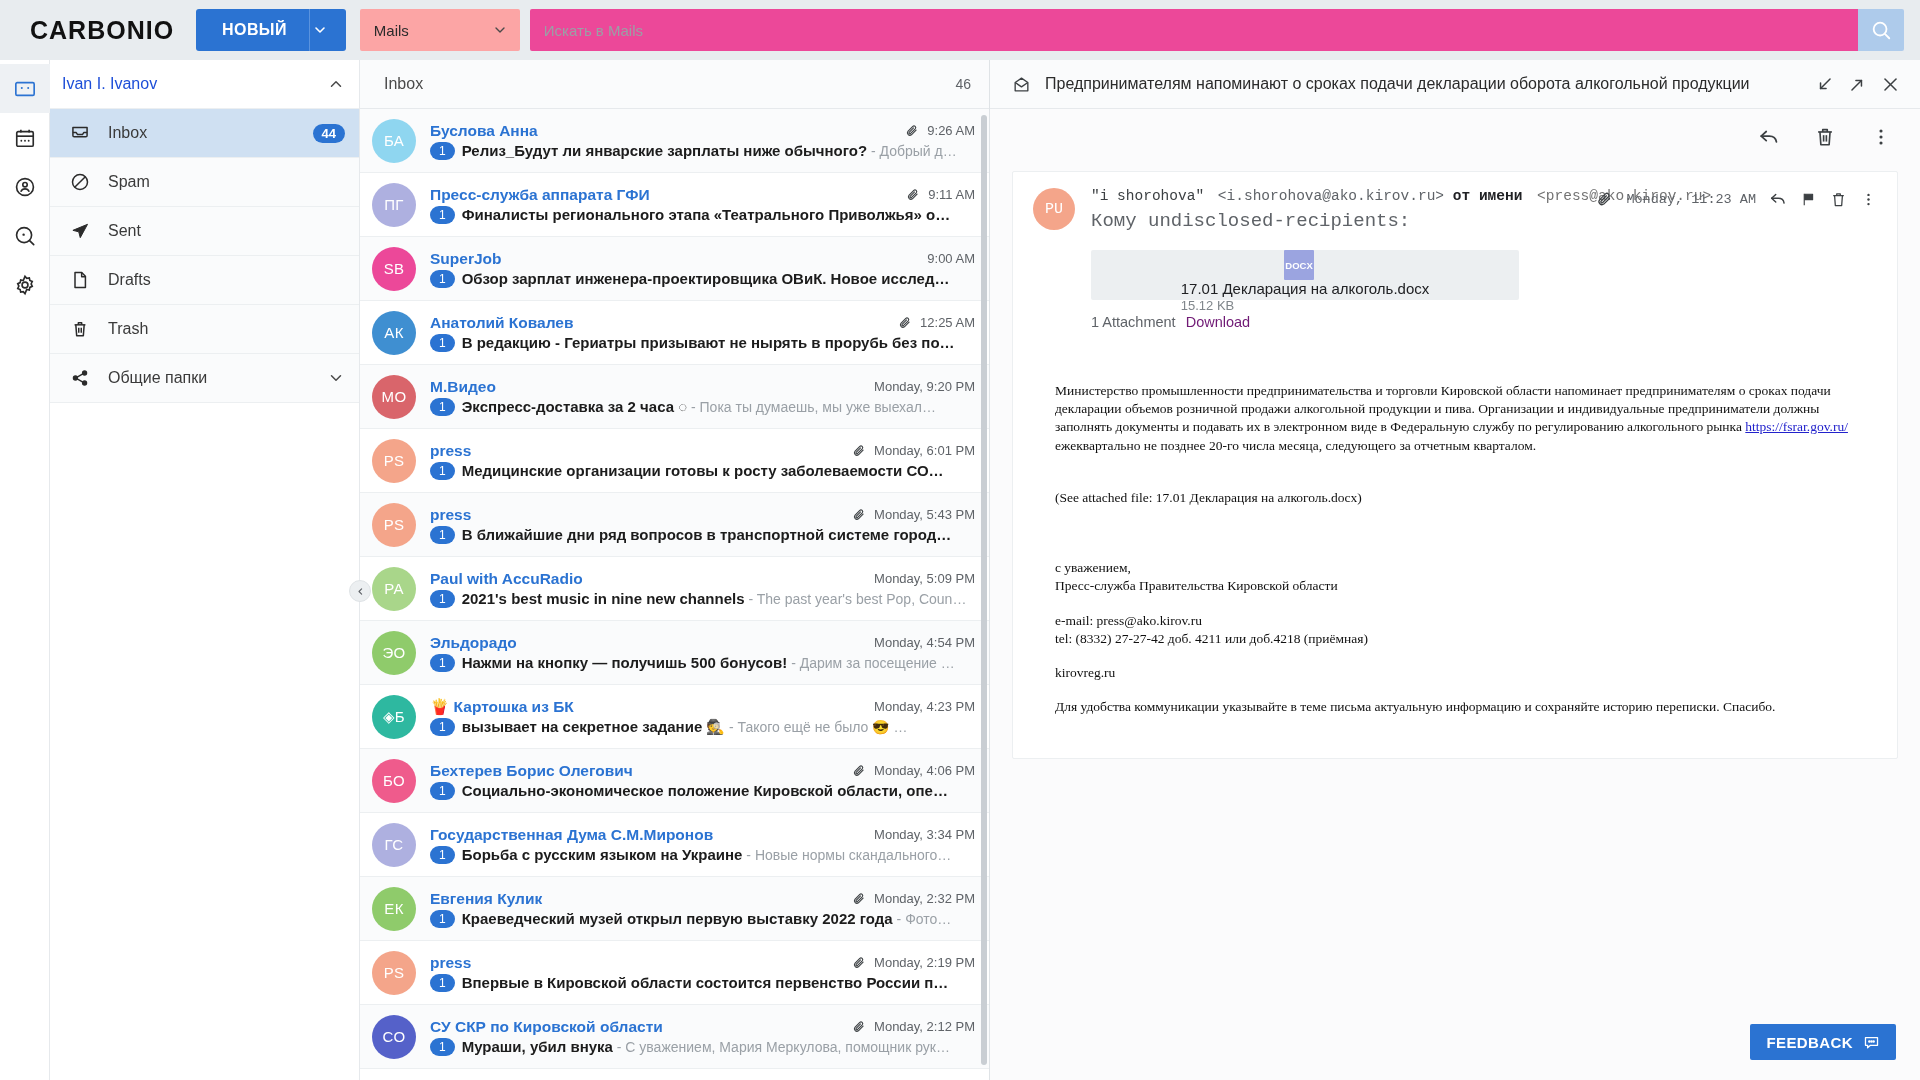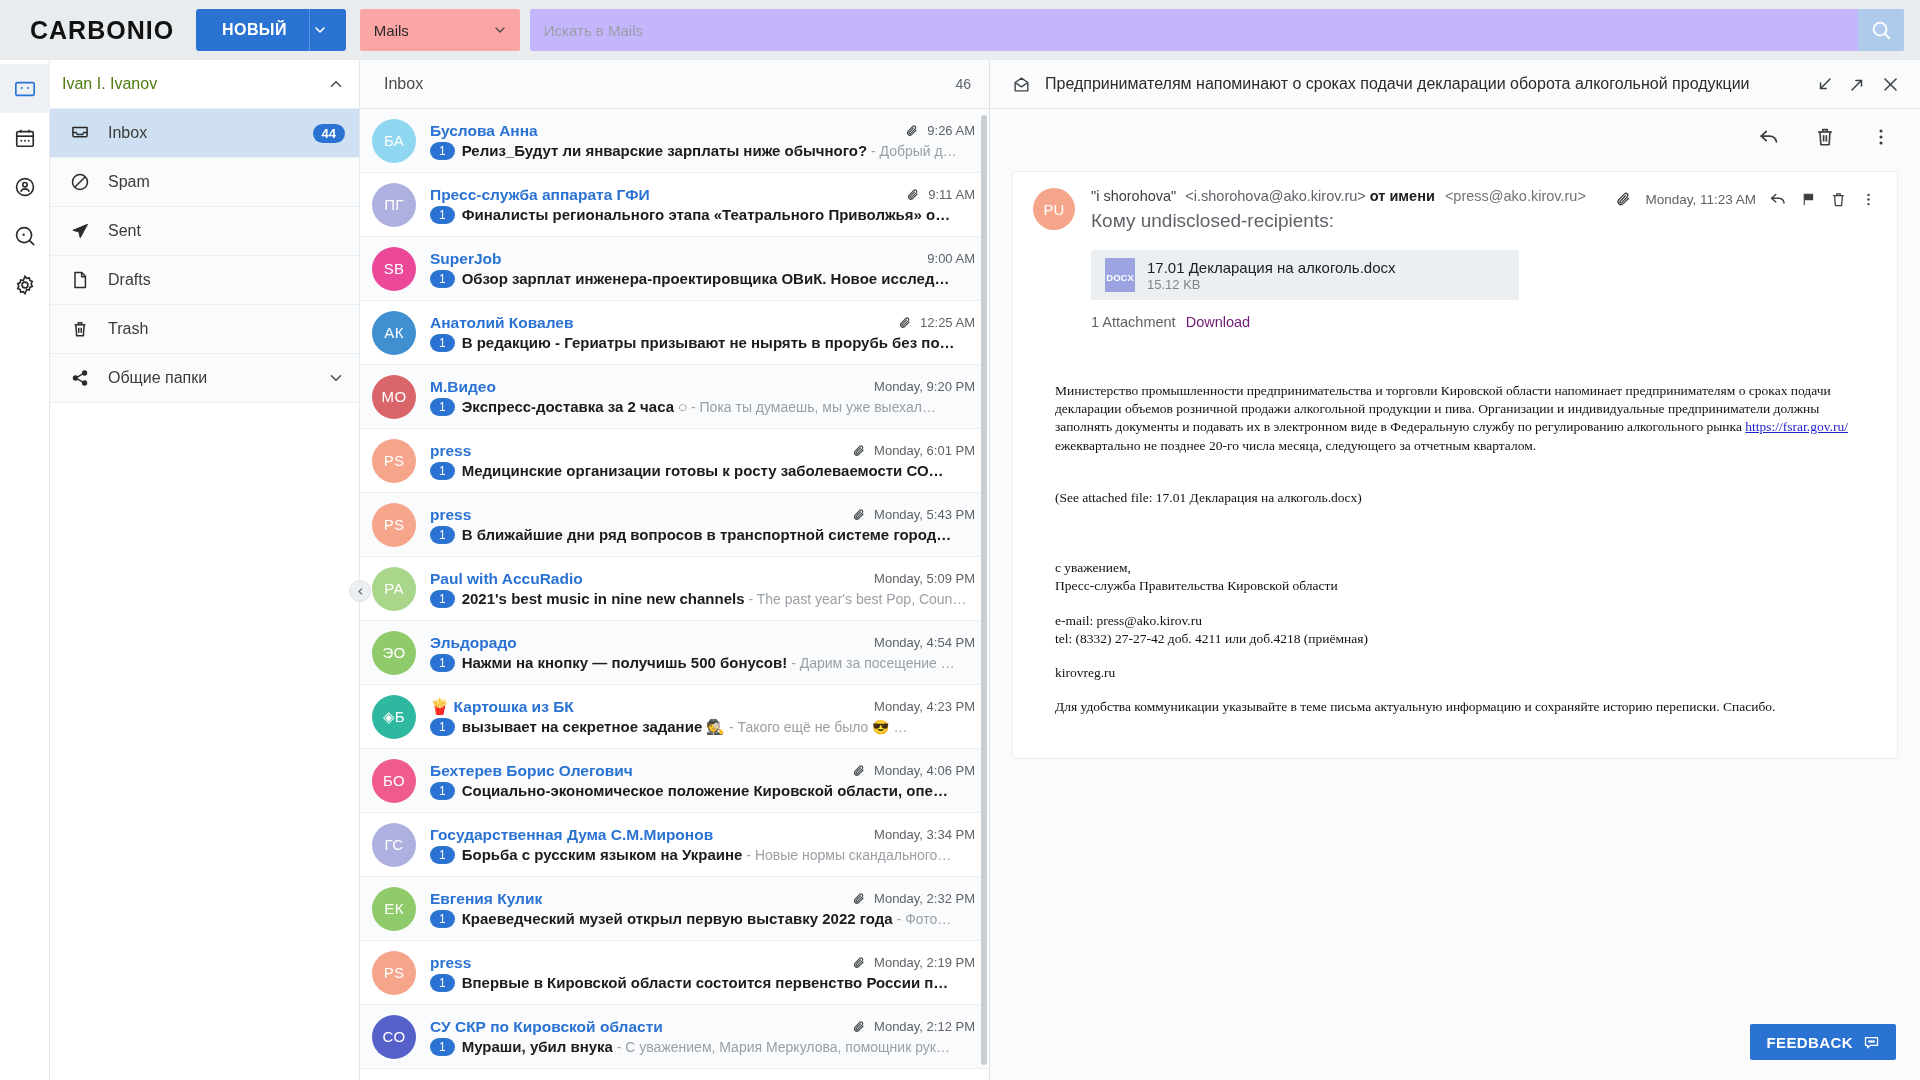--- a/index.html
+++ b/index.html
@@ -35,21 +35,21 @@
   .new-btn-caret { padding: 0 18px 0 2px; display:flex; align-items:center;}
   .module-select {
     height: 42px; width: 160px; margin-left: 14px;
     background: #fca5a5; border-radius: 2px;
     display: flex; align-items: center; justify-content: space-between;
     padding: 0 12px 0 14px; font-size: 15px; color: #2b2b2b;
     cursor: pointer;
   }
   .search-wrap { flex: 1; display: flex; margin-left: 10px; margin-right: 6px; }
   .search-input {
-    flex: 1; height: 42px; border: none; background: #c4b5fd;
+    flex: 1; height: 42px; border: none; background: #ec4899;
     padding: 0 14px; font-size: 15px; color: #2b2b2b;
     font-family: "Liberation Sans", sans-serif; border-radius: 2px 0 0 2px;
     outline: none;
   }
   .search-input::placeholder { color: #9aa0a6; }
   .search-btn {
     width: 46px; height: 42px; background: #aecbeb;
     display: flex; align-items: center; justify-content: center;
     cursor: pointer; border-radius: 0 2px 2px 0;
   }
@@ -74,21 +74,21 @@
   .sidebar {
     width: 310px; flex: 0 0 310px; background: #fff;
     border-right: 1px solid #e6e9ec;
     display: flex; flex-direction: column;
   }
   .acct-row {
     height: 49px; display: flex; align-items: center;
     padding: 0 14px 0 12px; border-bottom: 1px solid #eceff1;
     cursor: pointer;
   }
-  .acct-name { flex: 1; font-size: 16px; color: #4d7c0f; font-weight: 400; }
+  .acct-name { flex: 1; font-size: 16px; color: #1d4ed8; font-weight: 400; }
   .folder {
     height: 49px; display: flex; align-items: center;
     padding: 0 14px 0 20px; border-bottom: 1px solid #eceff1;
     cursor: pointer; background: #fafbfc;
   }
   .folder.active { background: #cfe0f2; }
   .folder-ico { width: 38px; display: flex; align-items: center; color: #2b2b2b; }
   .folder-label { flex: 1; font-size: 16px; color: #3a3a3a; }
   .badge-count {
     background: #2b73d2; color: #fff; border-radius: 11px;
@@ -170,36 +170,36 @@
   .read-toolbar {
     height: 56px; display: flex; align-items: center; justify-content: flex-end;
     gap: 34px; padding: 0 28px; background: #fbfbfc;
   }
   .msg-card {
     margin: 6px 22px 0 22px; background: #fff;
     border: 1px solid #eceff1; border-radius: 2px;
     padding: 16px 20px 26px 20px; flex: 0 0 auto;
     max-height: calc(100% - 130px); overflow: hidden;
   }
-  .msg-top { display: flex; align-items: flex-start; }
+  .msg-top { display: flex; align-items: flex-start; font-family: Liberation Mono, monospace; }
   .msg-avatar {
     width: 42px; height: 42px; border-radius: 50%; background: #f4a58a;
     color: #fff; display: flex; align-items: center; justify-content: center;
     font-size: 15px; flex: 0 0 42px; margin-right: 16px;
   }
   .msg-addr { flex: 1; min-width: 0; }
   .addr-l1 { font-size: 14.5px; color: #3c4043; margin-bottom: 6px; white-space: nowrap; }
   .addr-l1 .dark { color: #202124; font-weight: 700; }
   .addr-l2 { font-size: 19px; color: #5f6368; }
   .msg-actions { display: flex; align-items: center; gap: 13px; flex: 0 0 auto; padding-top: 2px;}
   .msg-date { font-size: 13.5px; color: #5f6368; white-space: nowrap; }
   .attach-box {
     margin: 18px 0 0 58px; background: #eceff1; border-radius: 2px;
     width: 428px; height: 50px; display: flex; align-items: center;
-    padding: 0 14px; cursor: pointer;
+    padding: 0 14px; cursor: pointer; flex-direction: column;
   }
   .docx-ico {
     width: 30px; height: 34px; background: #9ba4e0; color: #fff;
     font-size: 9.5px; font-weight: 700; display: flex;
     align-items: flex-end; justify-content: center; padding-bottom: 9px;
     border-radius: 1px; margin-right: 12px; flex: 0 0 30px;
   }
   .att-name { font-size: 15px; color: #202124; }
   .att-size { font-size: 13px; color: #80868b; margin-top: 1px; }
   .attach-foot { margin: 14px 0 0 58px; font-size: 14.5px; color: #5f6368; }

